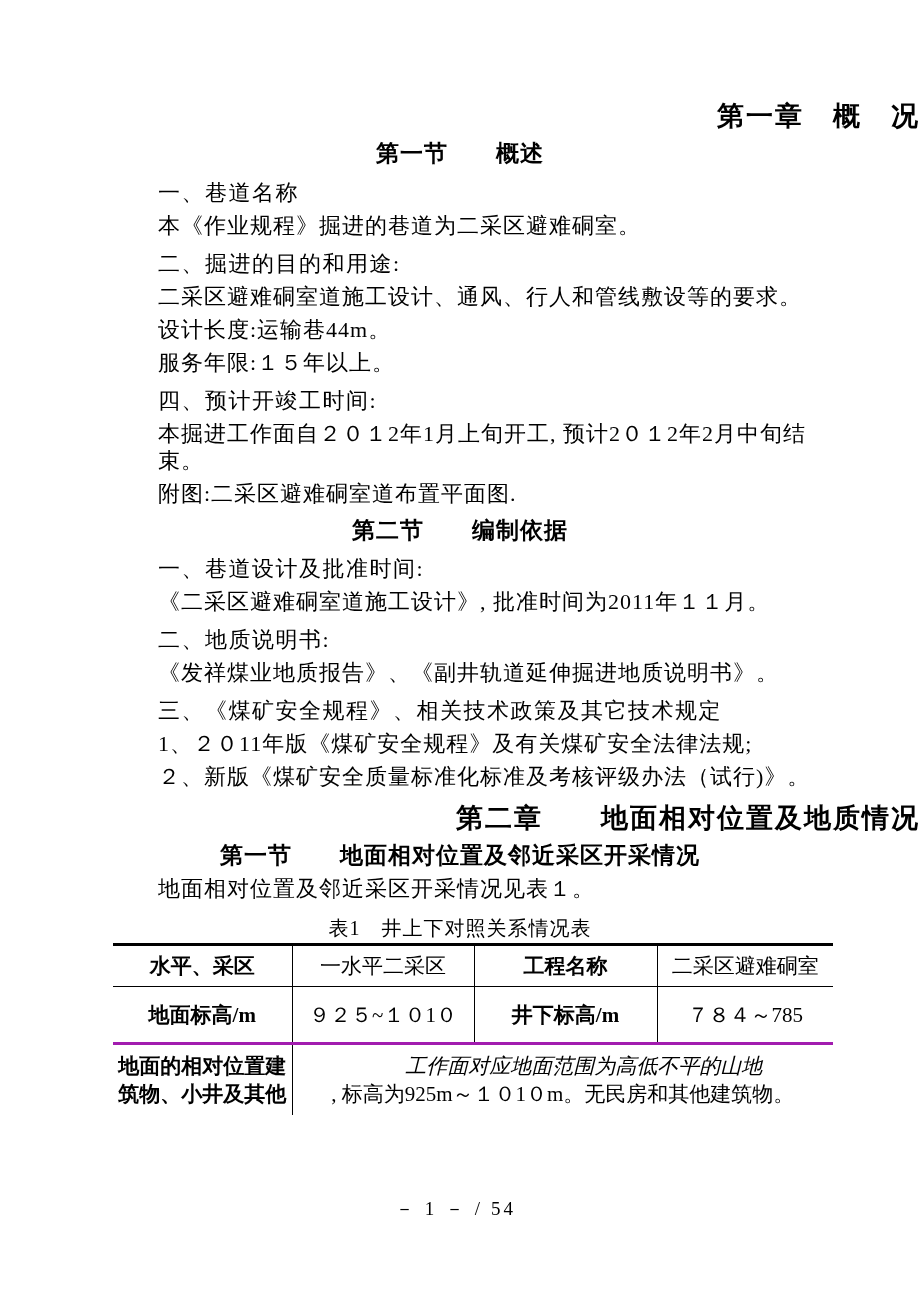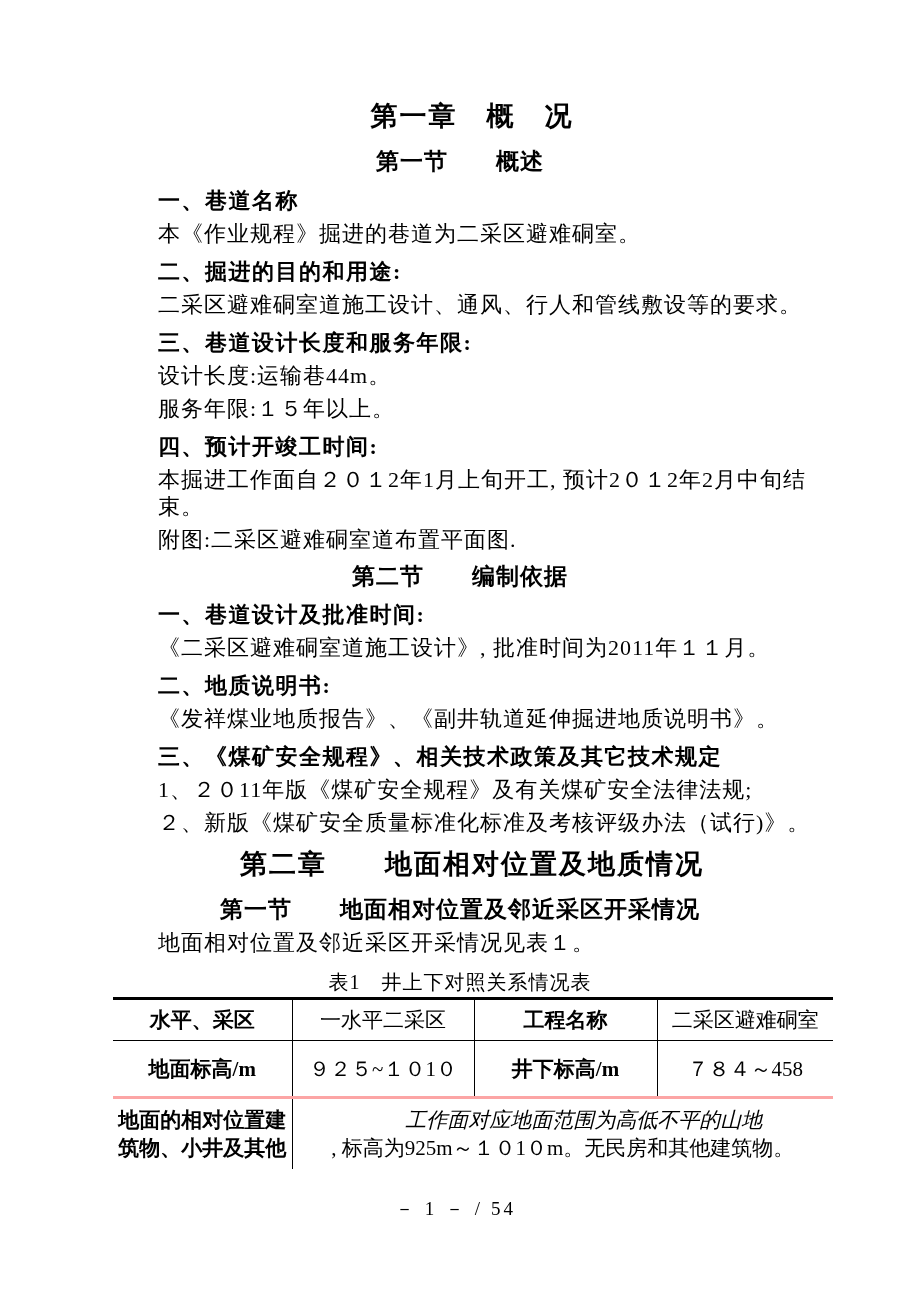--- a/index.html
+++ b/index.html
@@ -4,34 +4,34 @@
 <style>
   html,body{margin:0;padding:0;}
   body{
     width:920px;height:1302px;
     background:#ffffff;color:#000000;
     font-family:"Liberation Serif",serif;
     position:relative;overflow:hidden;
   }
   .page{position:absolute;inset:0;}
   .ch-title{
-    font-size:27px;font-weight:700;text-align:center;
-    margin:16px;line-height:32px;letter-spacing:2px;
+    font-size:27px;font-weight:700;text-align:right;
+    margin:0;line-height:32px;letter-spacing:2px;
     font-family:"Liberation Serif",serif;
     padding-left:24px;
   }
   .sec-title{
     font-size:23px;font-weight:700;text-align:center;
     margin:0;line-height:27px;letter-spacing:1px;
   }
   .line{
     margin:0 95px 0 158px;
     font-size:22px;line-height:27px;letter-spacing:1px;
   }
-  .h{font-weight:700;letter-spacing:1.5px;margin-top:11px;}
+  .h{font-weight:400;letter-spacing:1.5px;margin-top:11px;}
   .b{font-weight:400;margin-top:6px;}
   .mt100{margin-top:100px}.mt8{margin-top:8px}.mt10{margin-top:10px}
   .mt12{margin-top:12px}.mt9{}
   .tbl-caption{
     text-align:center;font-size:20px;line-height:24px;
     margin:14px 0 0 0;letter-spacing:1px;
   }
   table.cmp{
     border-collapse:collapse;table-layout:fixed;
     width:720px;margin:3px 0 0 113px;
@@ -40,21 +40,21 @@
   }
   table.cmp td{
     text-align:center;vertical-align:middle;
     padding:0 3px;overflow:hidden;
   }
   table.cmp .bold{font-weight:700;}
   tr.r1{height:42px;}
   tr.r2{height:57px;}
   tr.r3{height:71px;}
   tr.r1 td{border-bottom:1.5px solid #000;}
-  tr.r2 td{border-bottom:3px solid #fca5a5;}
+  tr.r2 td{border-bottom:3px solid #a21caf;}
   tr.r1 td.vr,tr.r2 td.vr,tr.r3 td.vr{border-right:1.5px solid #000;}
   tr.r3 td{border-bottom:none;}
   td.mergebody{text-align:left;vertical-align:middle;}
   td.mergebody .ind{text-indent:2em;font-style:italic;}
   .footer{
     position:absolute;top:1196px;left:0;right:9px;
     text-align:center;font-size:19px;letter-spacing:3px;color:#000;
   }
 </style>
 </head>
@@ -62,21 +62,20 @@
 
 <div class="page">
 
   <h1 class="ch-title mt100">第一章　概　况</h1>
   <h2 class="sec-title mt8">第一节　　概述</h2>
 
   <p class="line h mt12">一、巷道名称</p>
   <p class="line b">本《作业规程》掘进的巷道为二采区避难硐室。</p>
   <p class="line h">二、掘进的目的和用途:</p>
   <p class="line b">二采区避难硐室道施工设计、通风、行人和管线敷设等的要求。</p>
-  <p class="line h">三、巷道设计长度和服务年限:</p>
   <p class="line b">设计长度:运输巷44m。</p>
   <p class="line b">服务年限:１５年以上。</p>
   <p class="line h">四、预计开竣工时间:</p>
   <p class="line b">本掘进工作面自２０１2年1月上旬开工, 预计2０１2年2月中旬结束。</p>
   <p class="line b">附图:二采区避难硐室道布置平面图.</p>
 
   <h2 class="sec-title mt10">第二节　　编制依据</h2>
 
   <p class="line h">一、巷道设计及批准时间:</p>
   <p class="line b">《二采区避难硐室道施工设计》, 批准时间为2011年１１月。</p>
@@ -104,21 +103,21 @@
         <tr class="r1">
       <td class="bold vr">水平、采区</td>
       <td class="vr">一水平二采区</td>
       <td class="bold vr">工程名称</td>
       <td>二采区避难硐室</td>
     </tr>
     <tr class="r2">
       <td class="bold vr">地面标高/m</td>
       <td class="vr">９２５~１０1０</td>
       <td class="bold vr">井下标高/m</td>
-      <td>７８４～458</td>
+      <td>７８４～785</td>
     </tr>
     <tr class="r3">
       <td class="bold vr">地面的相对位置建筑物、小井及其他</td>
       <td class="mergebody" colspan="3">
         <div class="ind">工作面对应地面范围为高低不平的山地</div>
         <div>, 标高为925m～１０1０m。无民房和其他建筑物。</div>
       </td>
     </tr>
   </tbody>
     </table>

